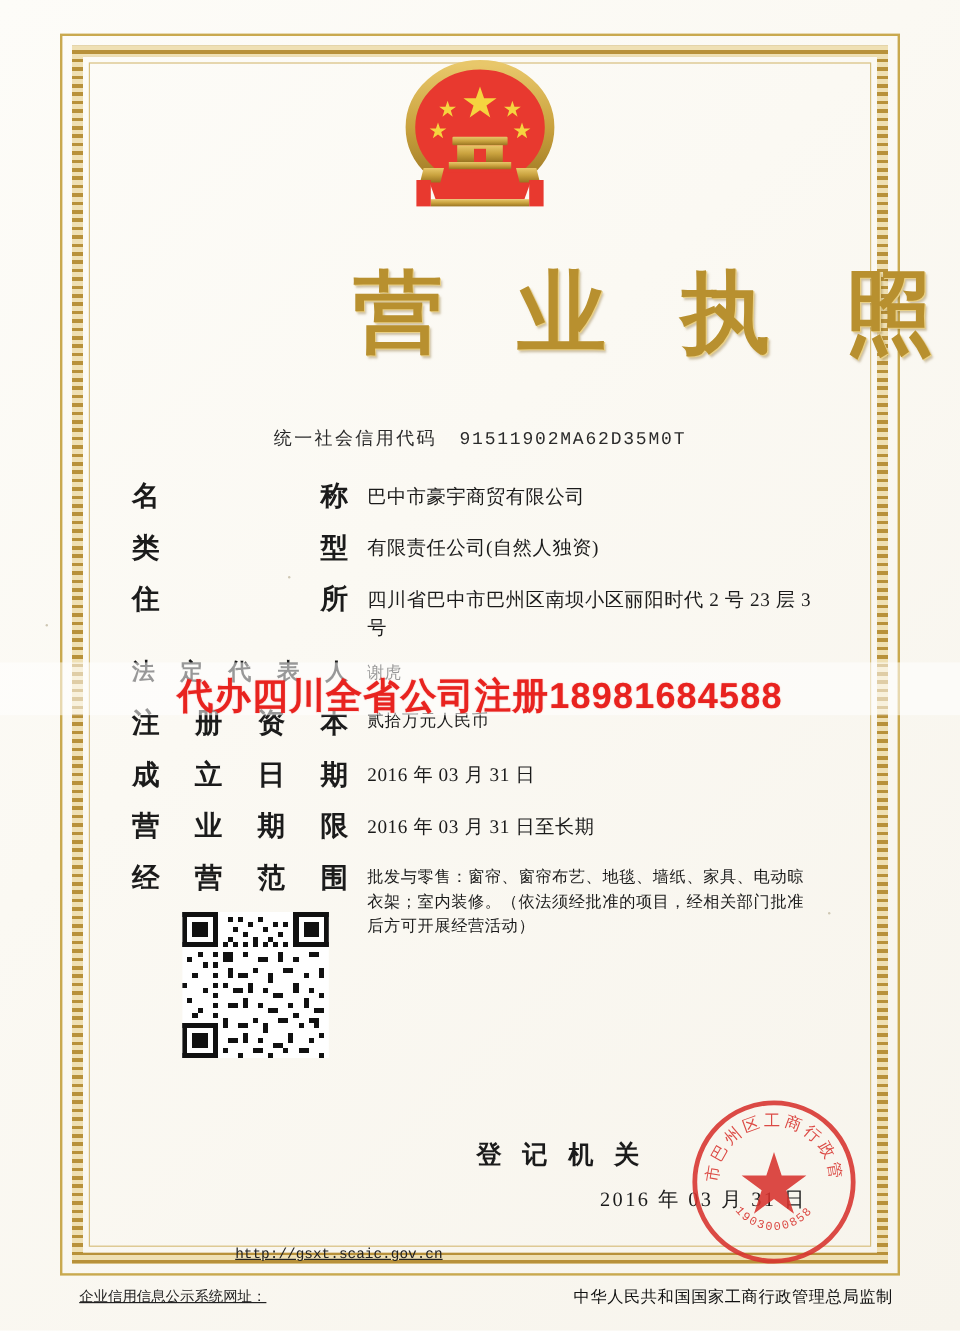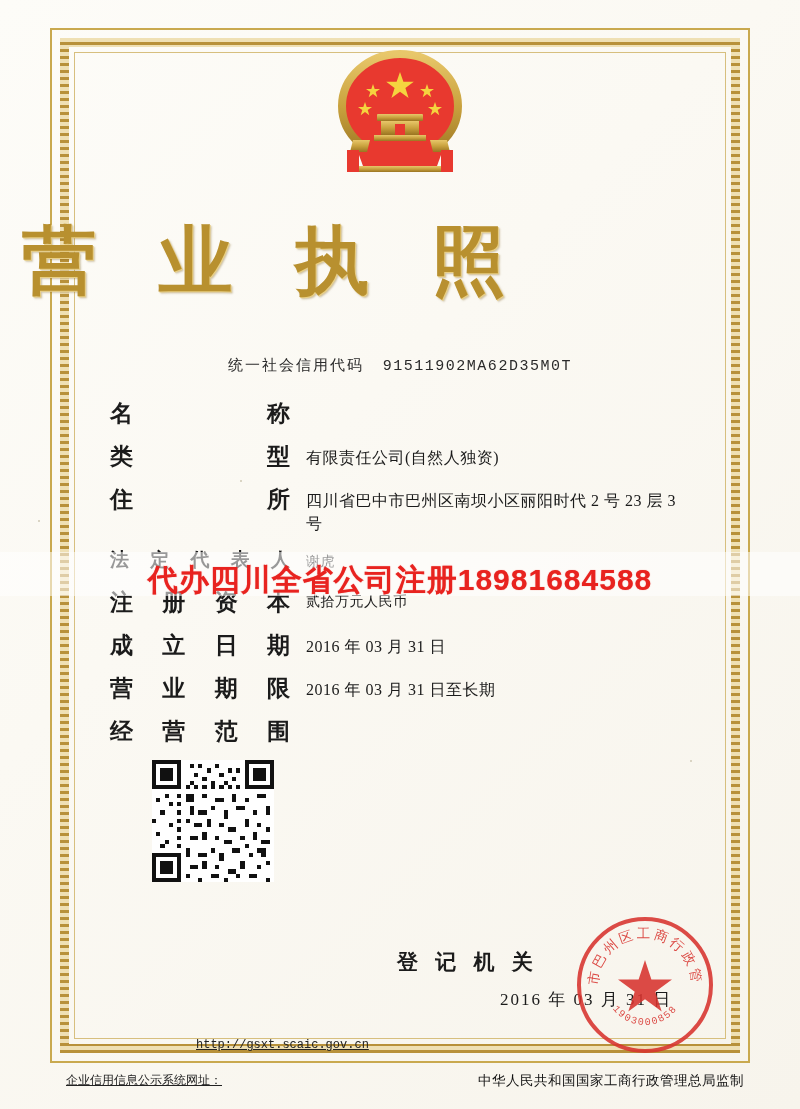--- a/index.html
+++ b/index.html
@@ -74,21 +74,21 @@
     width: 150px;
     height: 140px;
   }
 
   
   .title {
     position: absolute;
     left: 0;
     right: 0;
     top: 212px;
-    text-align: left;
+    text-align: right;
     font-family: "Liberation Serif", serif;
     font-size: 74px;
     font-weight: bold;
     letter-spacing: 22px;
     text-indent: 22px;
     color: #b8902f;
     text-shadow: 1px 1px 0 #e8cf86, 2px 2px 2px rgba(120,90,20,.35);
   }
 
   
@@ -321,20 +321,21 @@
     <span class="value">91511902MA62D35M0T</span>
   </div>
 
   <div class="fields">
 
     <div class="row">
       <div class="label">
         <span>名</span>
           <span>称</span>
       </div>
+      <div class="value">巴中市豪宇商贸有限公司</div>
     </div>
 
     <div class="row">
       <div class="label">
         <span>类</span>
           <span>型</span>
       </div>
       <div class="value">有限责任公司(自然人独资)</div>
     </div>
 
@@ -387,20 +388,21 @@
       <div class="value mono-num">2016 年 03 月 31 日至长期</div>
     </div>
 
     <div class="row scope">
       <div class="label">
         <span>经</span>
           <span>营</span>
           <span>范</span>
           <span>围</span>
       </div>
+      <div class="value">批发与零售：窗帘、窗帘布艺、地毯、墙纸、家具、电动晾衣架；室内装修。（依法须经批准的项目，经相关部门批准后方可开展经营活动）</div>
     </div>
 
   </div>
 
   <div class="watermark-band"></div>
   <div class="watermark">代办四川全省公司注册18981684588</div>
 
   <div class="qr">
     <svg viewBox="0 0 29 29" width="122" height="122" shape-rendering="crispEdges">
       <rect width="29" height="29" fill="#ffffff"></rect>

